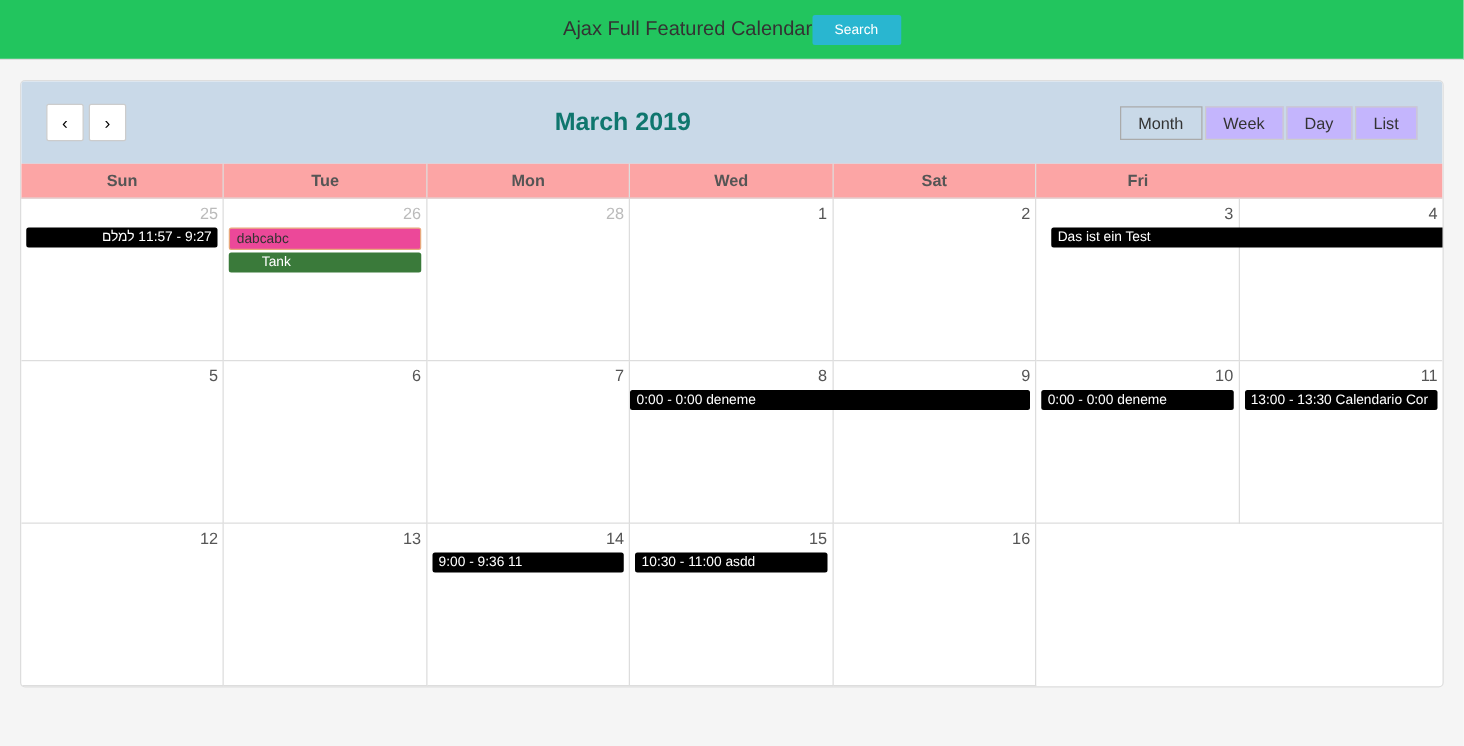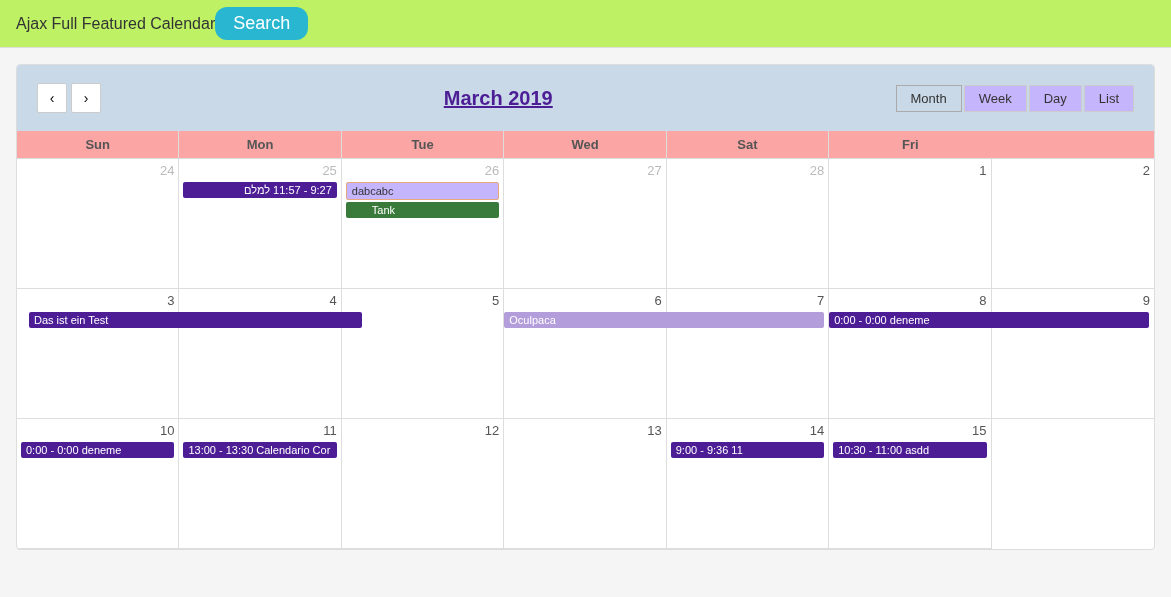--- a/index.html
+++ b/index.html
@@ -2,38 +2,38 @@
 <html><head>
   <meta charset="utf-8">
   <style>
     * { box-sizing: border-box; margin: 0; padding: 0; }
     body { font-family: Arial, sans-serif; background: #f5f5f5; font-size: 13px; }
 
     
     .top-bar {
       display: flex;
       align-items: center;
-      justify-content: flex-start;
-      background: #bef264;
-      padding: 8px 16px;
+      justify-content: center;
+      background: #22c55e;
+      padding: 8px 28px;
       border-bottom: 1px solid #ddd;
       height: 48px;
     }
     .top-bar-title {
       font-size: 16px;
       color: #333;
     }
     .search-btn {
       background: #29b6d0;
       color: #fff;
       border: none;
       padding: 6px 18px;
-      font-size: 18px;
-      cursor: pointer;
-      border-radius: 12px;
+      font-size: 11px;
+      cursor: pointer;
+      border-radius: 2px;
     }
 
     
     .calendar-wrapper {
       margin: 16px;
       background: #fff;
       border: 1px solid #ddd;
       border-radius: 4px;
       overflow: hidden;
     }
@@ -58,22 +58,21 @@
       cursor: pointer;
       font-size: 14px;
       display: flex;
       align-items: center;
       justify-content: center;
       border-radius: 2px;
     }
     .cal-title {
       font-size: 20px;
       font-weight: bold;
-      color: #4c1d95;
-      text-decoration: underline;
+      color: #0f766e;
     }
     .view-btns {
       display: flex;
       gap: 2px;
     }
     .view-btn {
       background: #c4b5fd;
       border: 1px solid #ccc;
       padding: 5px 14px;
       cursor: pointer;
@@ -131,22 +130,22 @@
       border-radius: 2px;
       padding: 2px 5px;
       margin-bottom: 2px;
       font-size: 11px;
       color: #fff;
       white-space: nowrap;
       overflow: hidden;
       text-overflow: ellipsis;
       cursor: pointer;
     }
-    .event-blue { background: #4c1d95; }
-    .event-peach { background: #c4b5fd; color: #333; border: 1px solid #e8a87c; }
+    .event-blue { background: #000000; }
+    .event-peach { background: #ec4899; color: #333; border: 1px solid #e8a87c; }
     .event-green { background: #3a7a3a; padding-left: 26px; }
     .event-purple { background: #b39ddb; }
   </style>
 </head>
 <body>
 
 <div class="top-bar">
   <span class="top-bar-title">Ajax Full Featured Calendar</span>
   <button class="search-btn">Search</button>
 </div>
@@ -162,45 +161,39 @@
     <div class="view-btns">
       <button class="view-btn active">Month</button>
       <button class="view-btn">Week</button>
       <button class="view-btn">Day</button>
       <button class="view-btn">List</button>
     </div>
   </div>
 
   <div class="cal-dow-row">
     <div class="cal-dow">Sun</div>
+    <div class="cal-dow">Tue</div>
     <div class="cal-dow">Mon</div>
-    <div class="cal-dow">Tue</div>
     <div class="cal-dow">Wed</div>
     <div class="cal-dow">Sat</div>
     <div class="cal-dow">Fri</div>
   </div>
 
   <div class="cal-grid">
 
     <div class="cal-cell other-month">
-      <div class="day-num">24</div>
-    </div>
-    <div class="cal-cell other-month">
       <div class="day-num">25</div>
       <div class="event event-blue" style="direction:rtl;">9:27 - 11:57 למלם</div>
     </div>
     <div class="cal-cell other-month">
       <div class="day-num">26</div>
       <div class="event event-peach">dabcabc</div>
       <div class="event event-green">Tank</div>
     </div>
     <div class="cal-cell other-month">
-      <div class="day-num">27</div>
-    </div>
-    <div class="cal-cell other-month">
       <div class="day-num">28</div>
     </div>
     <div class="cal-cell">
       <div class="day-num">1</div>
     </div>
     <div class="cal-cell">
       <div class="day-num">2</div>
     </div>
 
     <div class="cal-cell">
@@ -208,21 +201,20 @@
       <div class="event event-blue" style="position:absolute; left:12px; right:-100%; width: calc(200% + 10px); max-width:340px; z-index:2;">Das ist ein Test</div>
     </div>
     <div class="cal-cell">
       <div class="day-num">4</div>
     </div>
     <div class="cal-cell">
       <div class="day-num">5</div>
     </div>
     <div class="cal-cell">
       <div class="day-num">6</div>
-      <div class="event event-purple" style="position:absolute; left:0; width: calc(200% + 10px); max-width:320px; z-index:2;">Oculpaca</div>
     </div>
     <div class="cal-cell">
       <div class="day-num">7</div>
     </div>
     <div class="cal-cell">
       <div class="day-num">8</div>
       <div class="event event-blue" style="position:absolute; left:0; width: calc(200% + 10px); max-width:320px; z-index:2;">0:00 - 0:00 deneme</div>
     </div>
     <div class="cal-cell">
       <div class="day-num">9</div>
@@ -243,15 +235,18 @@
       <div class="day-num">13</div>
     </div>
     <div class="cal-cell">
       <div class="day-num">14</div>
       <div class="event event-blue">9:00 - 9:36 11</div>
     </div>
     <div class="cal-cell">
       <div class="day-num">15</div>
       <div class="event event-blue">10:30 - 11:00 asdd</div>
     </div>
+    <div class="cal-cell">
+      <div class="day-num">16</div>
+    </div>
 
   </div>
 </div>
 
 </body></html>

